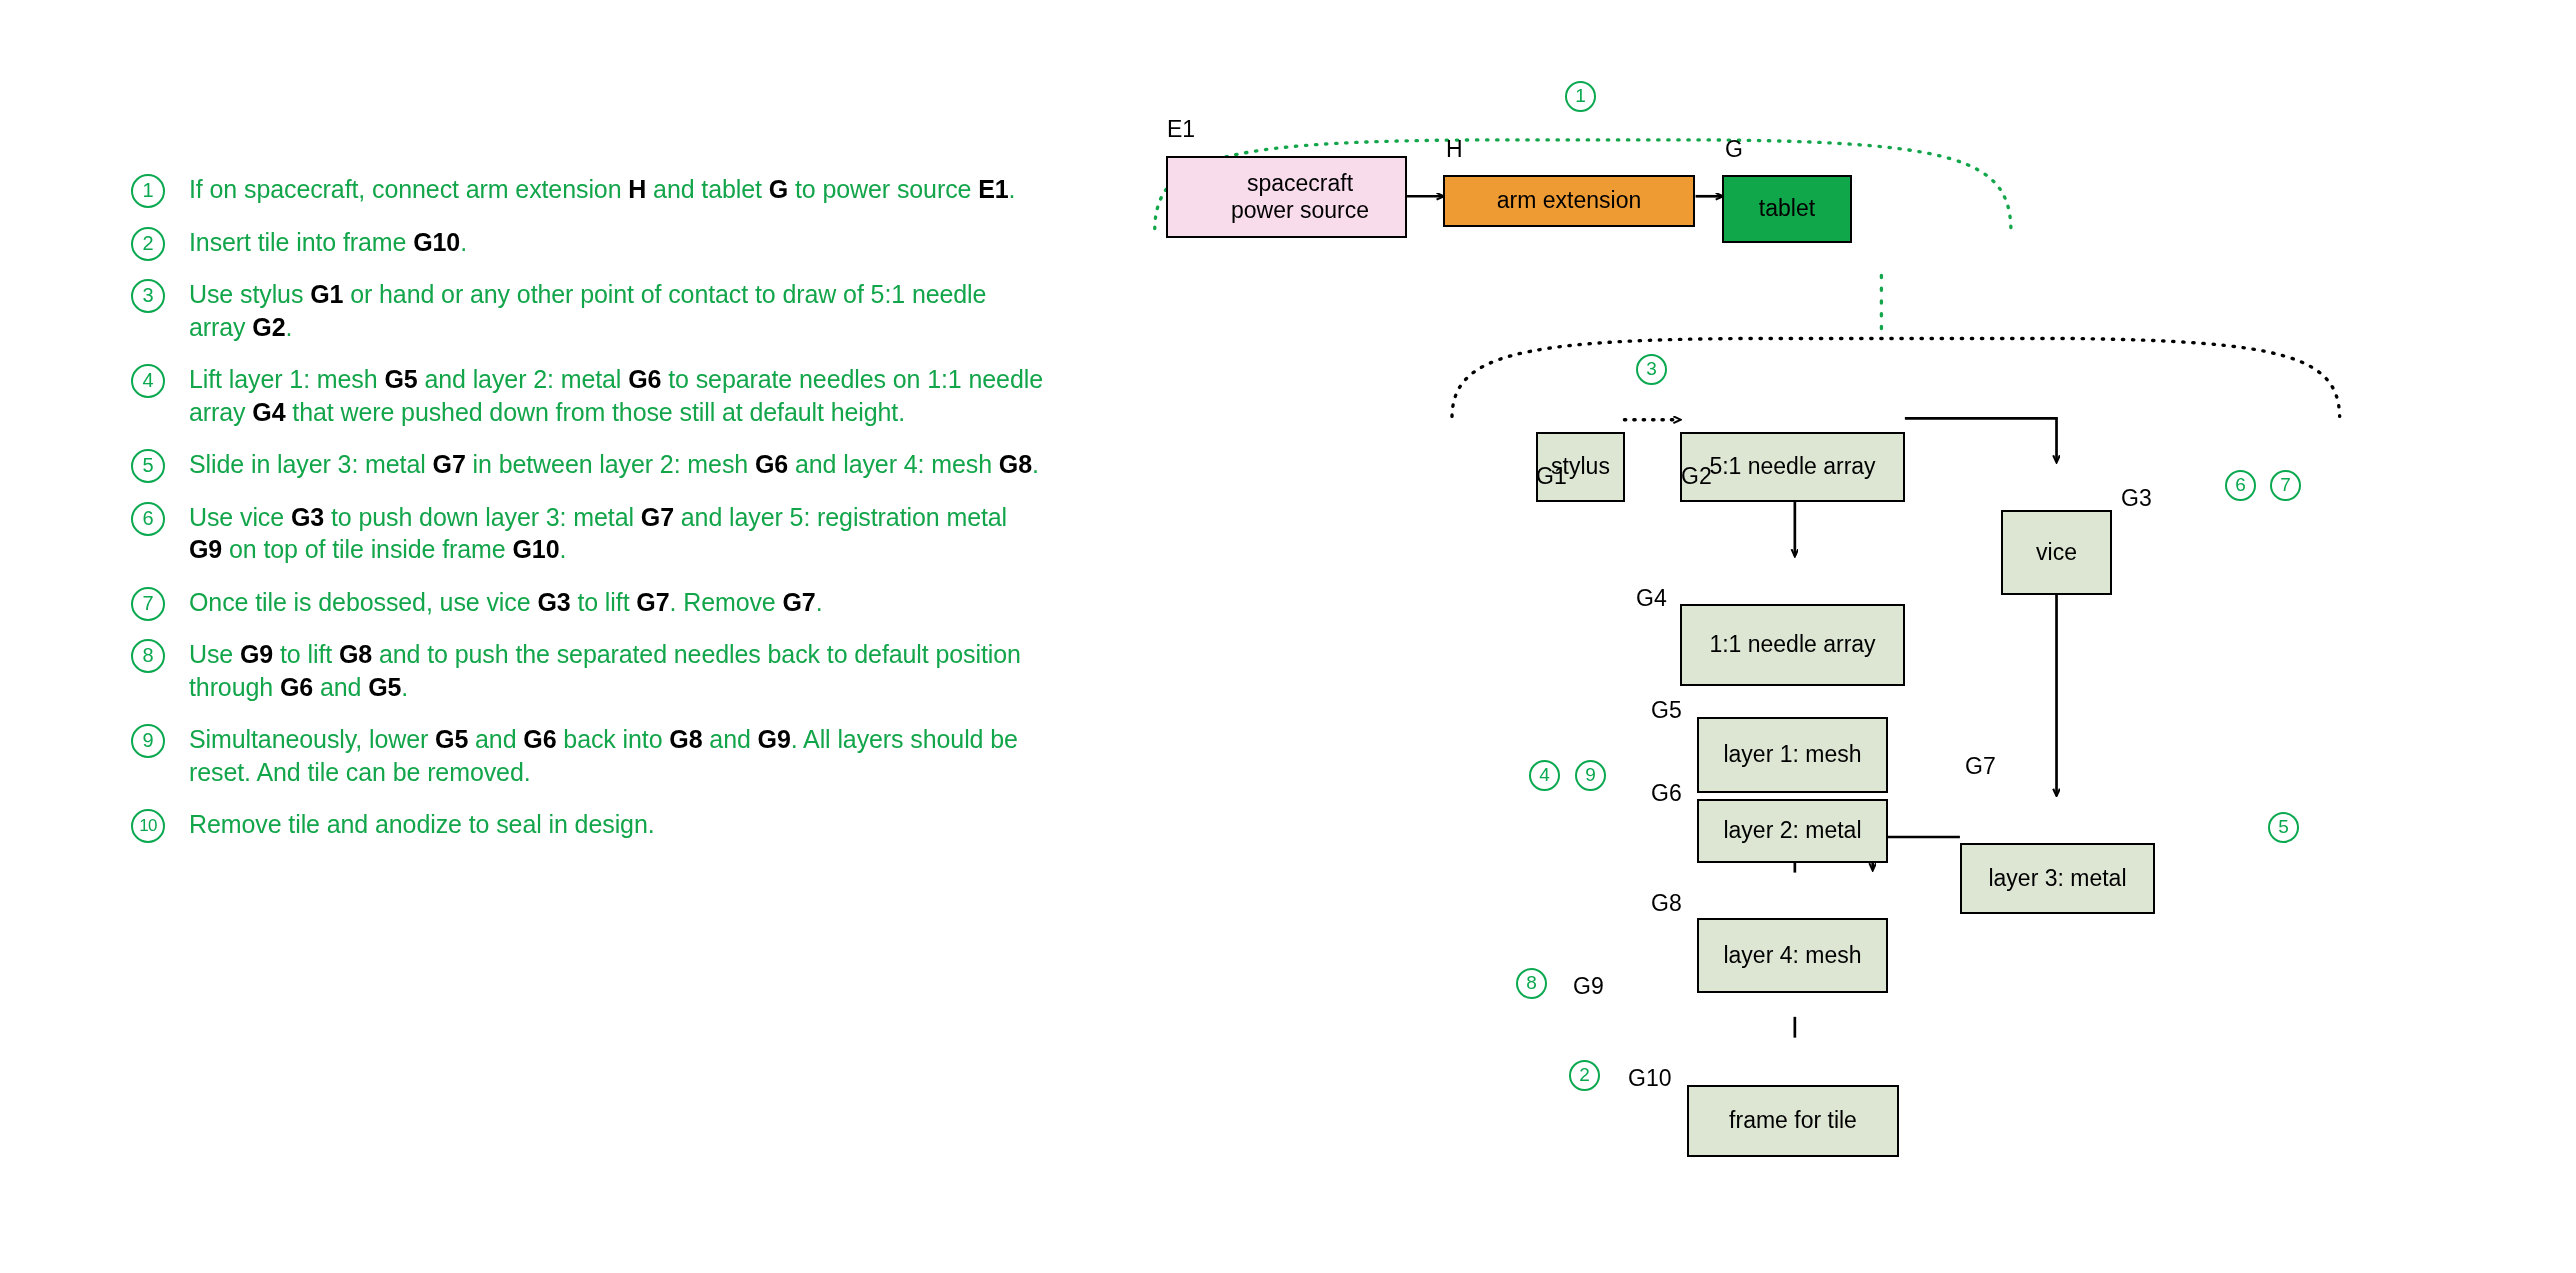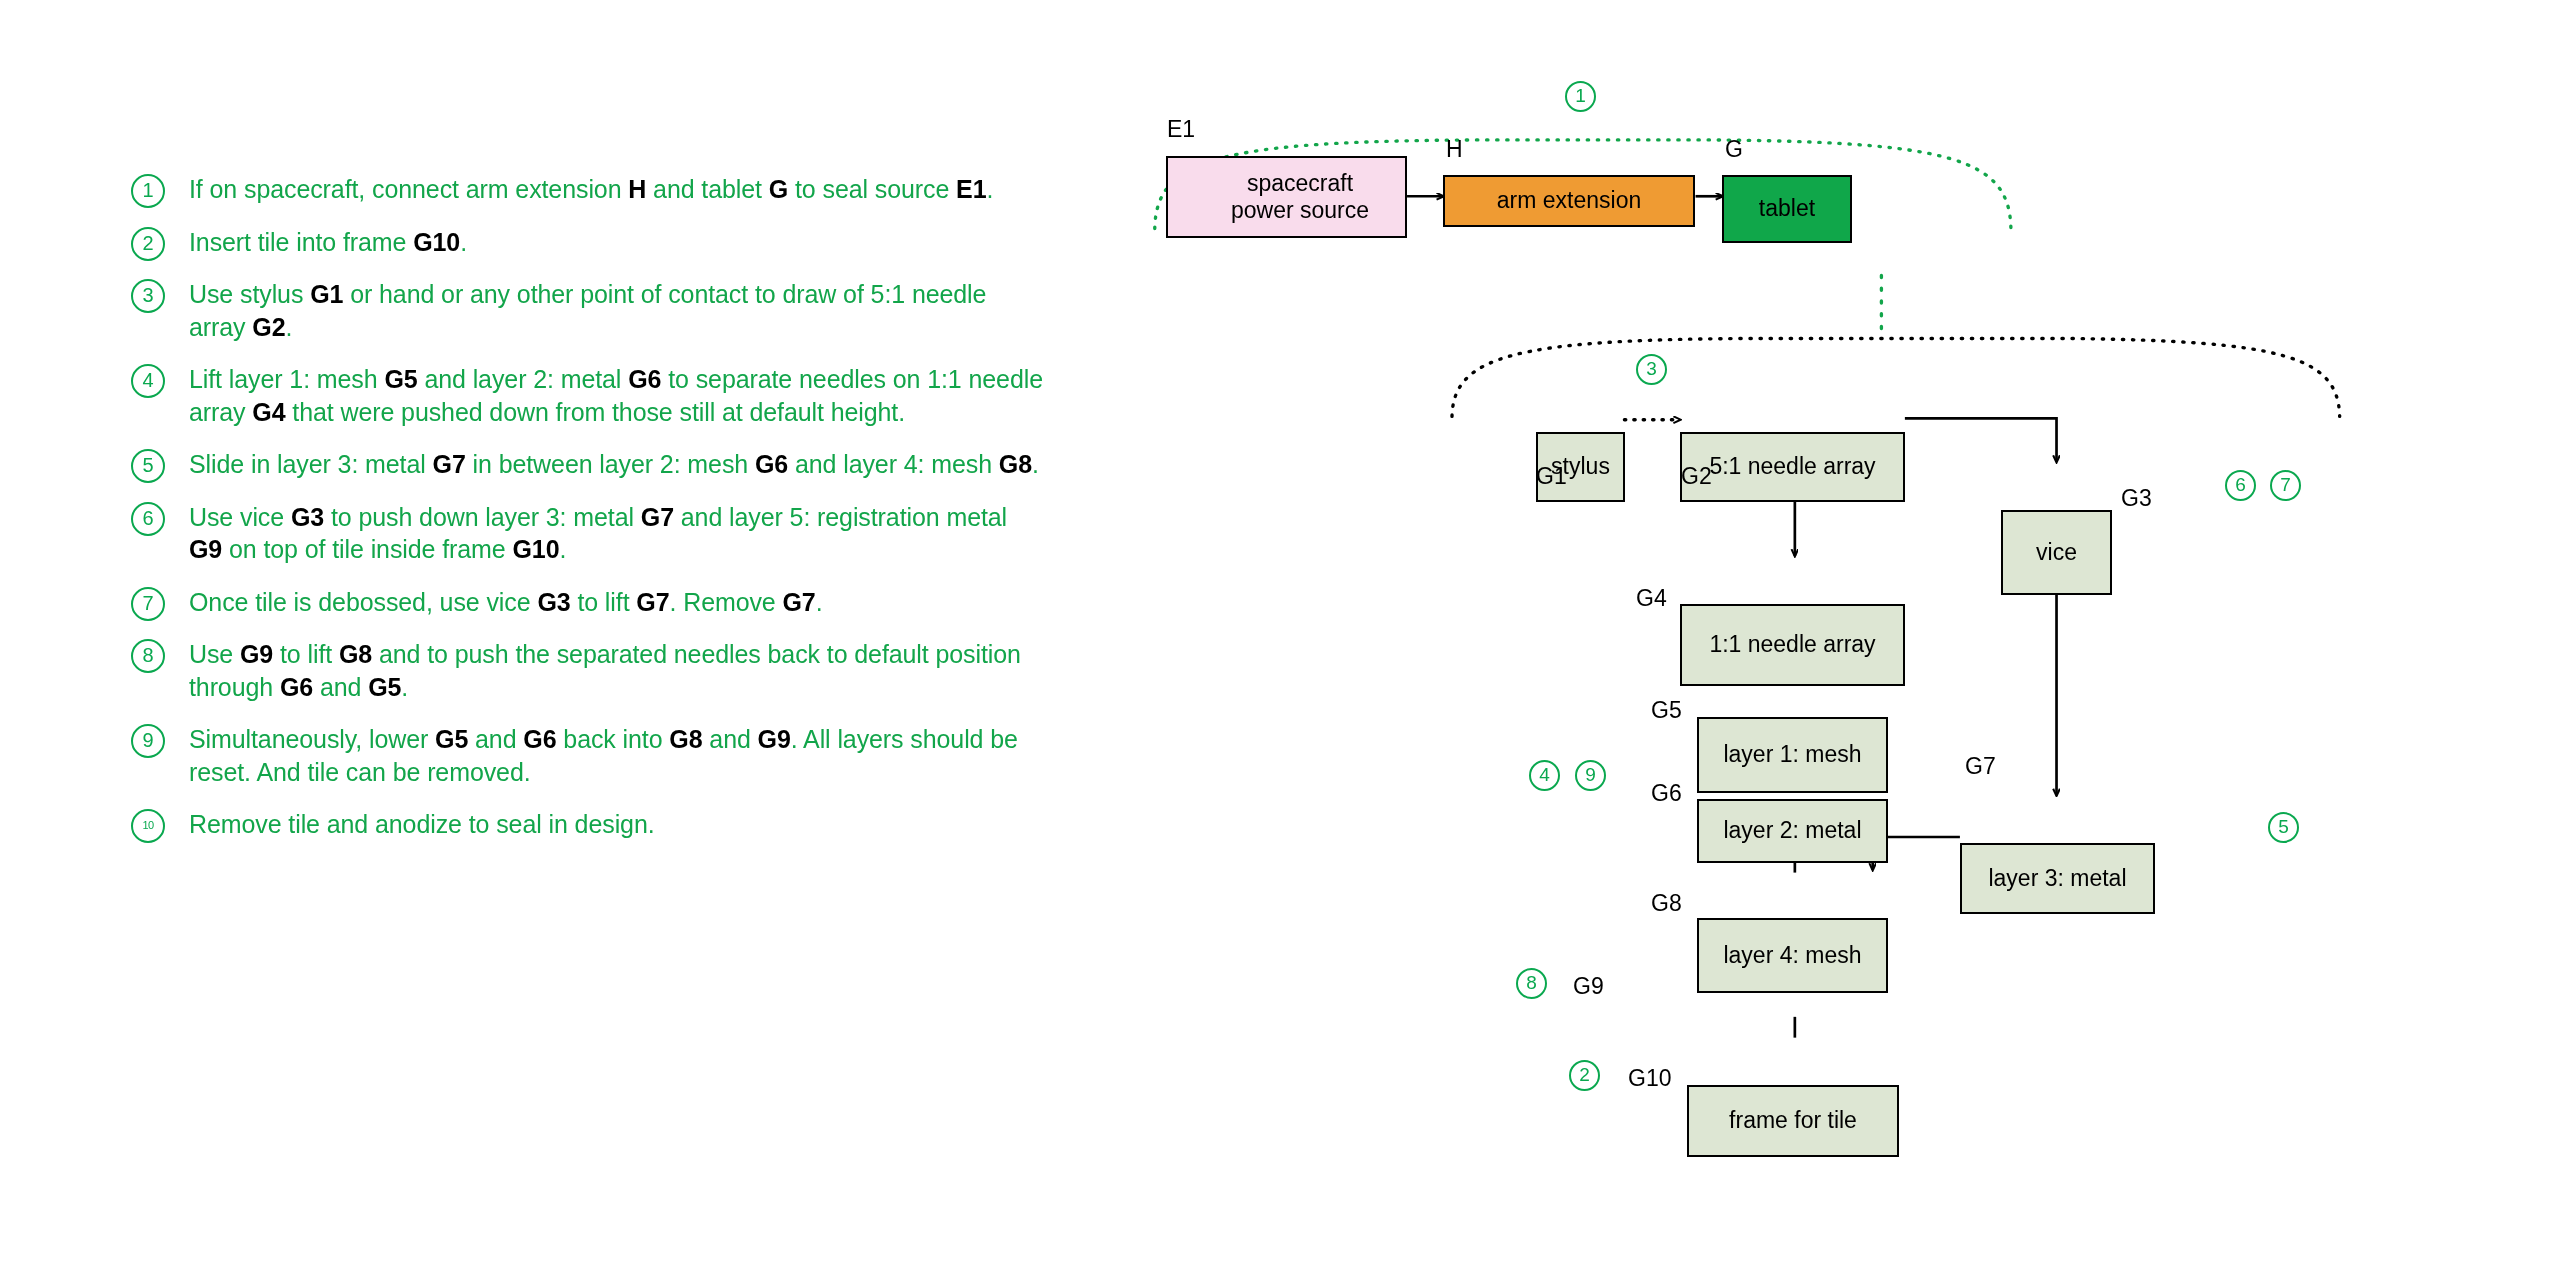--- a/index.html
+++ b/index.html
@@ -23,21 +23,21 @@
   }
   .step .badge{
     position:absolute;left:0;top:1.3px;
     width:34px;height:34px;border-radius:50%;
     border:2.7px solid #0aa84f;
     color:#0aa84f;
     font-size:20px;line-height:28px;text-align:center;
     font-weight:400;
     box-sizing:border-box;
   }
-  .step .badge.wide{font-size:11px;line-height:29.5px;letter-spacing:-0.7px;}
+  .step .badge.wide{font-size:17px;line-height:29.5px;letter-spacing:-0.7px;}
   .step .txt b{color:#000000;font-weight:700;}
   .step .txt{display:block;}
 
   
   #diagram{position:absolute;left:1140px;top:74px;width:1409px;height:1047px;}
   #diagram svg{position:absolute;left:0;top:0;}
 
   .nodebox{
     position:absolute;box-sizing:border-box;
     border:2.7px solid #000;
@@ -60,21 +60,21 @@
     font-size:19px;line-height:25.5px;text-align:center;box-sizing:border-box;
     font-family:"Liberation Sans", sans-serif;
   }
 </style>
 </head>
 <body>
 
 <div id="steps">
     <div class="step">
       <span class="badge">1</span>
-      <span class="txt"><span>If on spacecraft, connect arm extension </span><b>H</b><span> and tablet </span><b>G</b><span> to seal source </span><b>E1</b><span>.</span></span>
+      <span class="txt"><span>If on spacecraft, connect arm extension </span><b>H</b><span> and tablet </span><b>G</b><span> to power source </span><b>E1</b><span>.</span></span>
     </div>
     <div class="step">
       <span class="badge">2</span>
       <span class="txt"><span>Insert tile into frame </span><b>G10</b><span>.</span></span>
     </div>
     <div class="step">
       <span class="badge">3</span>
       <span class="txt"><span>Use stylus </span><b>G1</b><span> or hand or any other point of contact to draw of 5:1 needle array </span><b>G2</b><span>.</span></span>
     </div>
     <div class="step">

